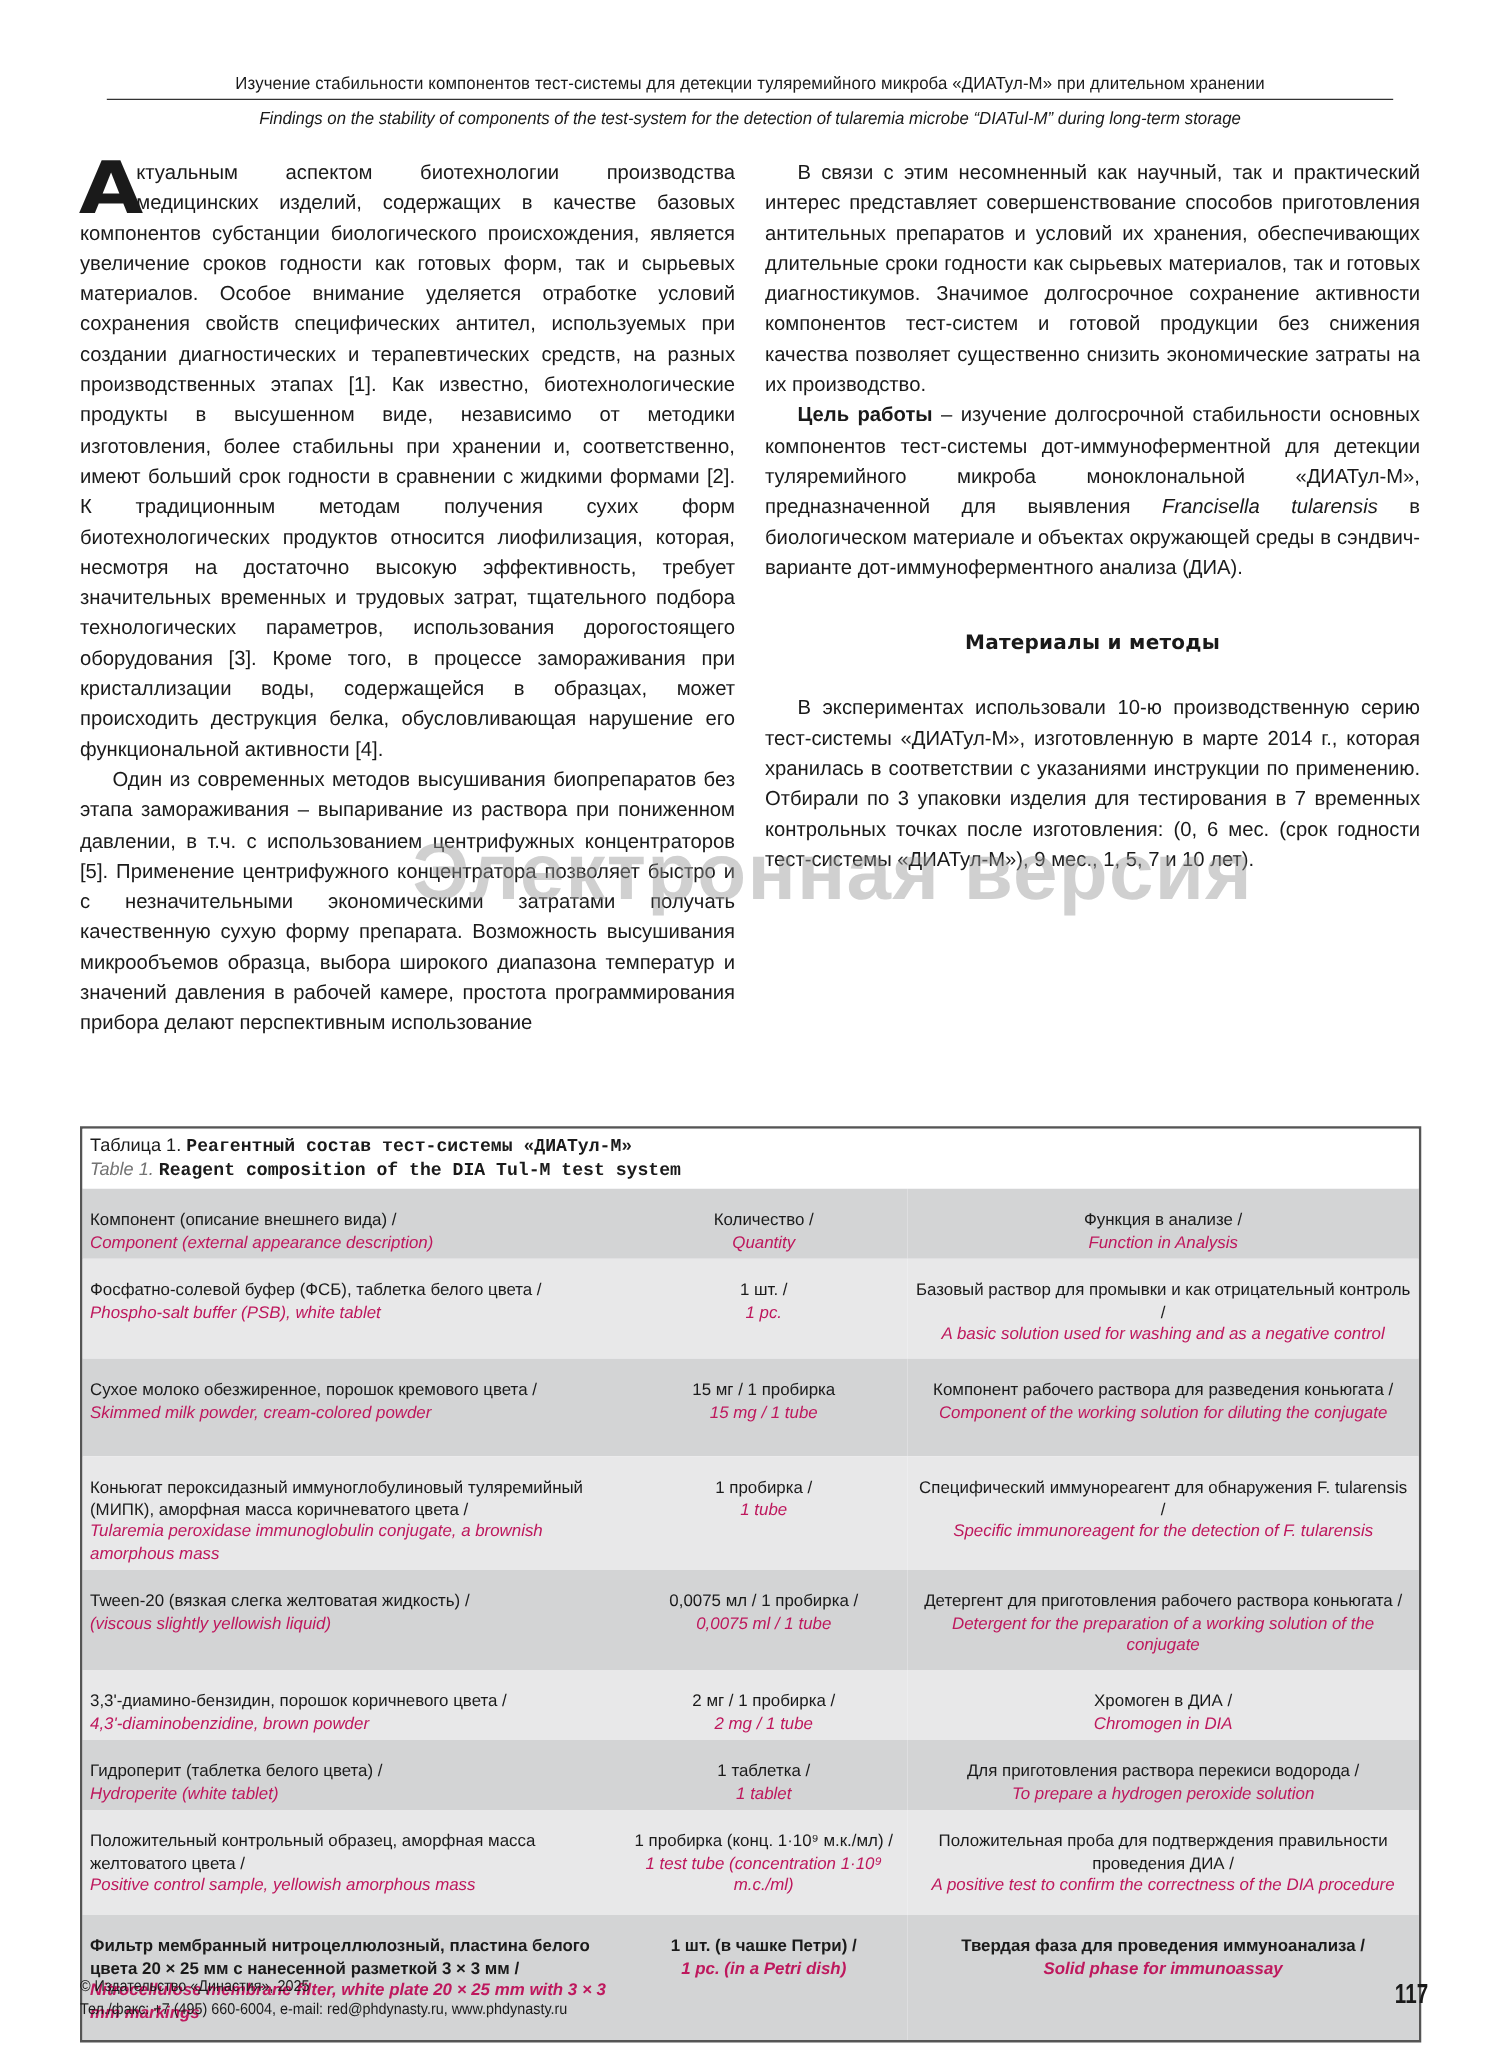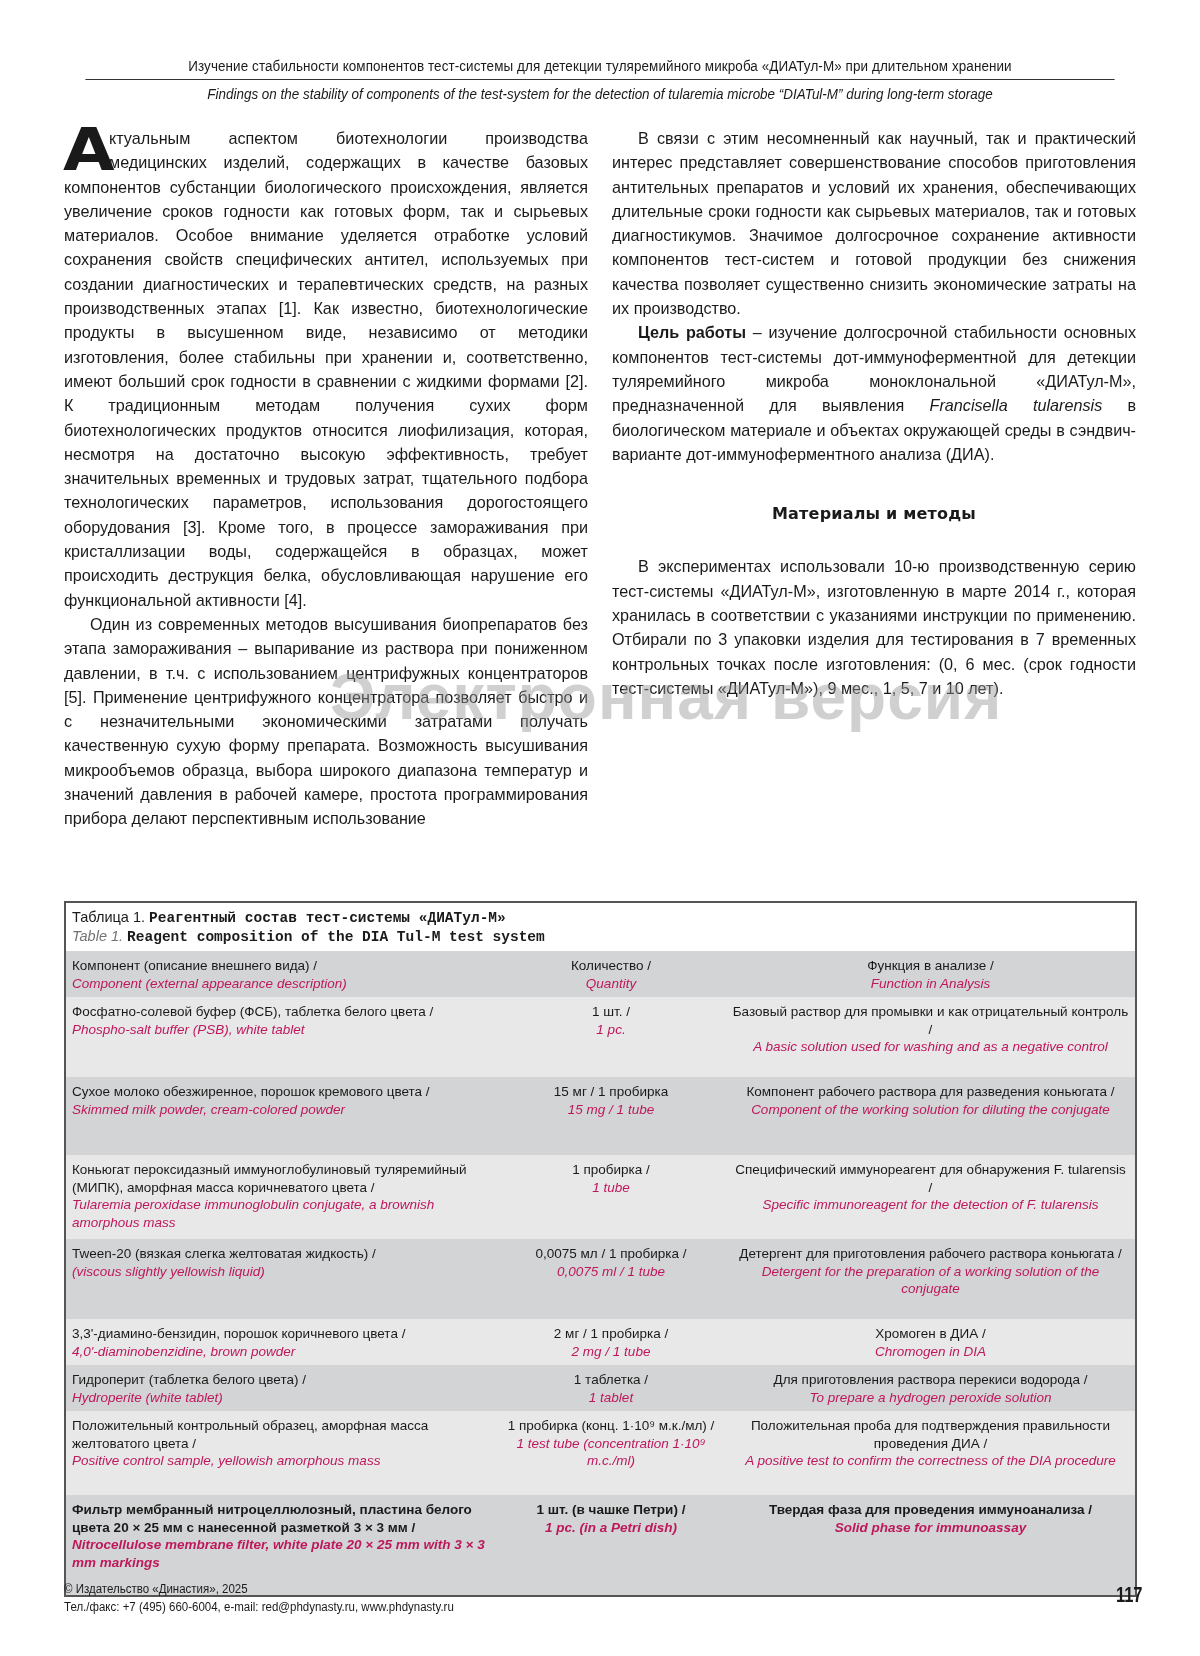--- a/index.html
+++ b/index.html
@@ -66,21 +66,21 @@
     border: 2px solid #555;
     border-right-width: 2.5px;
   }
   .table-caption {
     background: #fff; padding: 5px 8px 5px 6px;
     font-size: 14.5px; line-height: 18px;
   }
   .table-caption .b { font-weight: bold; font-family: Liberation Mono, monospace; }
   .table-caption .i { font-style: italic; color: #737373; }
   table { width: 100%; border-collapse: collapse; font-size: 13.5px; line-height: 17.5px; }
-  td { vertical-align: top; padding: 6px 6px 5px 6px; }
+  td { vertical-align: top; padding: 16px 6px 5px 6px; }
   td.c1 { width: 430px; text-align: left; }
   td.c2 { width: 230px; text-align: center; }
   td.c3 { text-align: center; }
   tr.dark td { background: #d3d4d5; }
   tr.light td { background: #e8e8e9; }
   .it { font-style: italic; color: #be185d; }
 
   .footer {
     position: absolute; left: 64px; top: 1580px; font-size: 12.5px; line-height: 18px;
     transform: scaleX(0.92); transform-origin: left;
@@ -189,21 +189,21 @@
             <div class="it">0,0075 ml / 1 tube</div>
           </td>
           <td class="c3">
             <div>Детергент для приготовления рабочего раствора коньюгата /</div>
             <div class="it">Detergent for the preparation of a working solution of the conjugate</div>
           </td>
         </tr>
         <tr class="light" style="height: 46px;">
           <td class="c1">
             <div>3,3'-диамино-бензидин, порошок коричневого цвета /</div>
-            <div class="it">4,0'-diaminobenzidine, brown powder</div>
+            <div class="it">4,3'-diaminobenzidine, brown powder</div>
           </td>
           <td class="c2">
             <div>2 мг / 1 пробирка /</div>
             <div class="it">2 mg / 1 tube</div>
           </td>
           <td class="c3">
             <div>Хромоген в ДИА /</div>
             <div class="it">Chromogen in DIA</div>
           </td>
         </tr>

